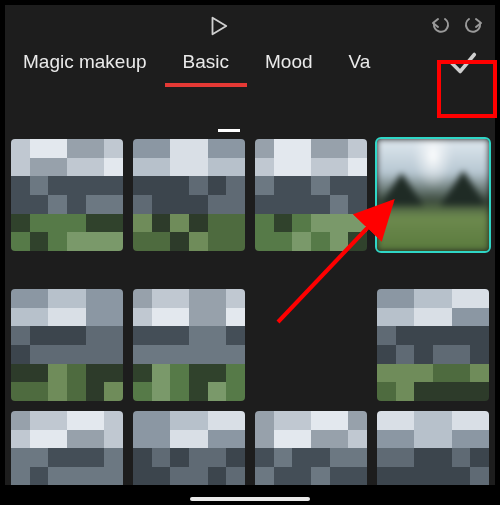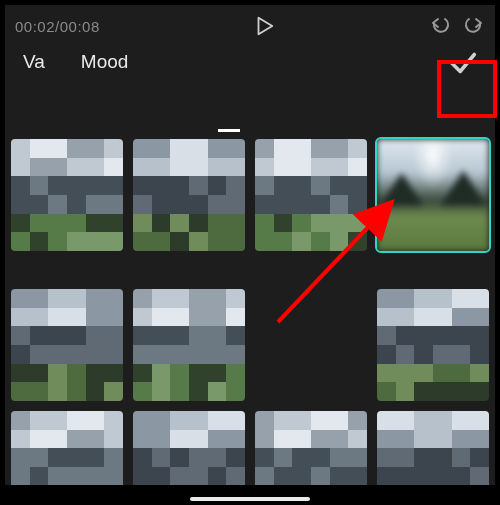--- a/index.html
+++ b/index.html
@@ -166,21 +166,20 @@
     background: #e9e9e9;
     z-index: 60;
   }
 </style>
 </head>
 <body>
 
 <div class="screen">
 
   <div class="topbar">
-    <span class="time">00:02/00:08</span>
     <span class="spacer"></span>
     <span class="iconbtn play">
       <svg viewBox="0 0 24 24">
         <path d="M6 3 L21 12 L6 21 Z" fill="none" stroke="currentColor" stroke-width="2" stroke-linejoin="round"></path>
       </svg>
     </span>
     <span class="spacer"></span>
     <span class="iconbtn undo">
       <svg viewBox="0 0 24 24">
         <path d="M16 5 A7 7 0 1 1 5 10" fill="none" stroke="currentColor" stroke-width="2" stroke-linecap="round"></path>
@@ -190,22 +189,24 @@
     <span class="iconbtn redo">
       <svg viewBox="0 0 24 24">
         <path d="M8 5 A7 7 0 1 0 19 10" fill="none" stroke="currentColor" stroke-width="2" stroke-linecap="round"></path>
         <path d="M15 5 L20 9 L15 13" fill="none" stroke="currentColor" stroke-width="2" stroke-linecap="round" stroke-linejoin="round"></path>
       </svg>
     </span>
   </div>
 
 
   <div class="tabs">
+    <div class="tab">Magic makeup</div>
+    <div class="tab active">Basic</div>
+    <div class="tab">Mood</div>
     <div class="tab">Va</div>
-    <div class="tab">Mood</div>
 
     <div class="confirm">
       <svg viewBox="0 0 24 24">
         <path d="M4 12 L10 18 L20 6" fill="none" stroke="currentColor" stroke-width="2.5" stroke-linecap="round" stroke-linejoin="round"></path>
       </svg>
     </div>
   </div>
 
   <div class="sub-ind"></div>
 

